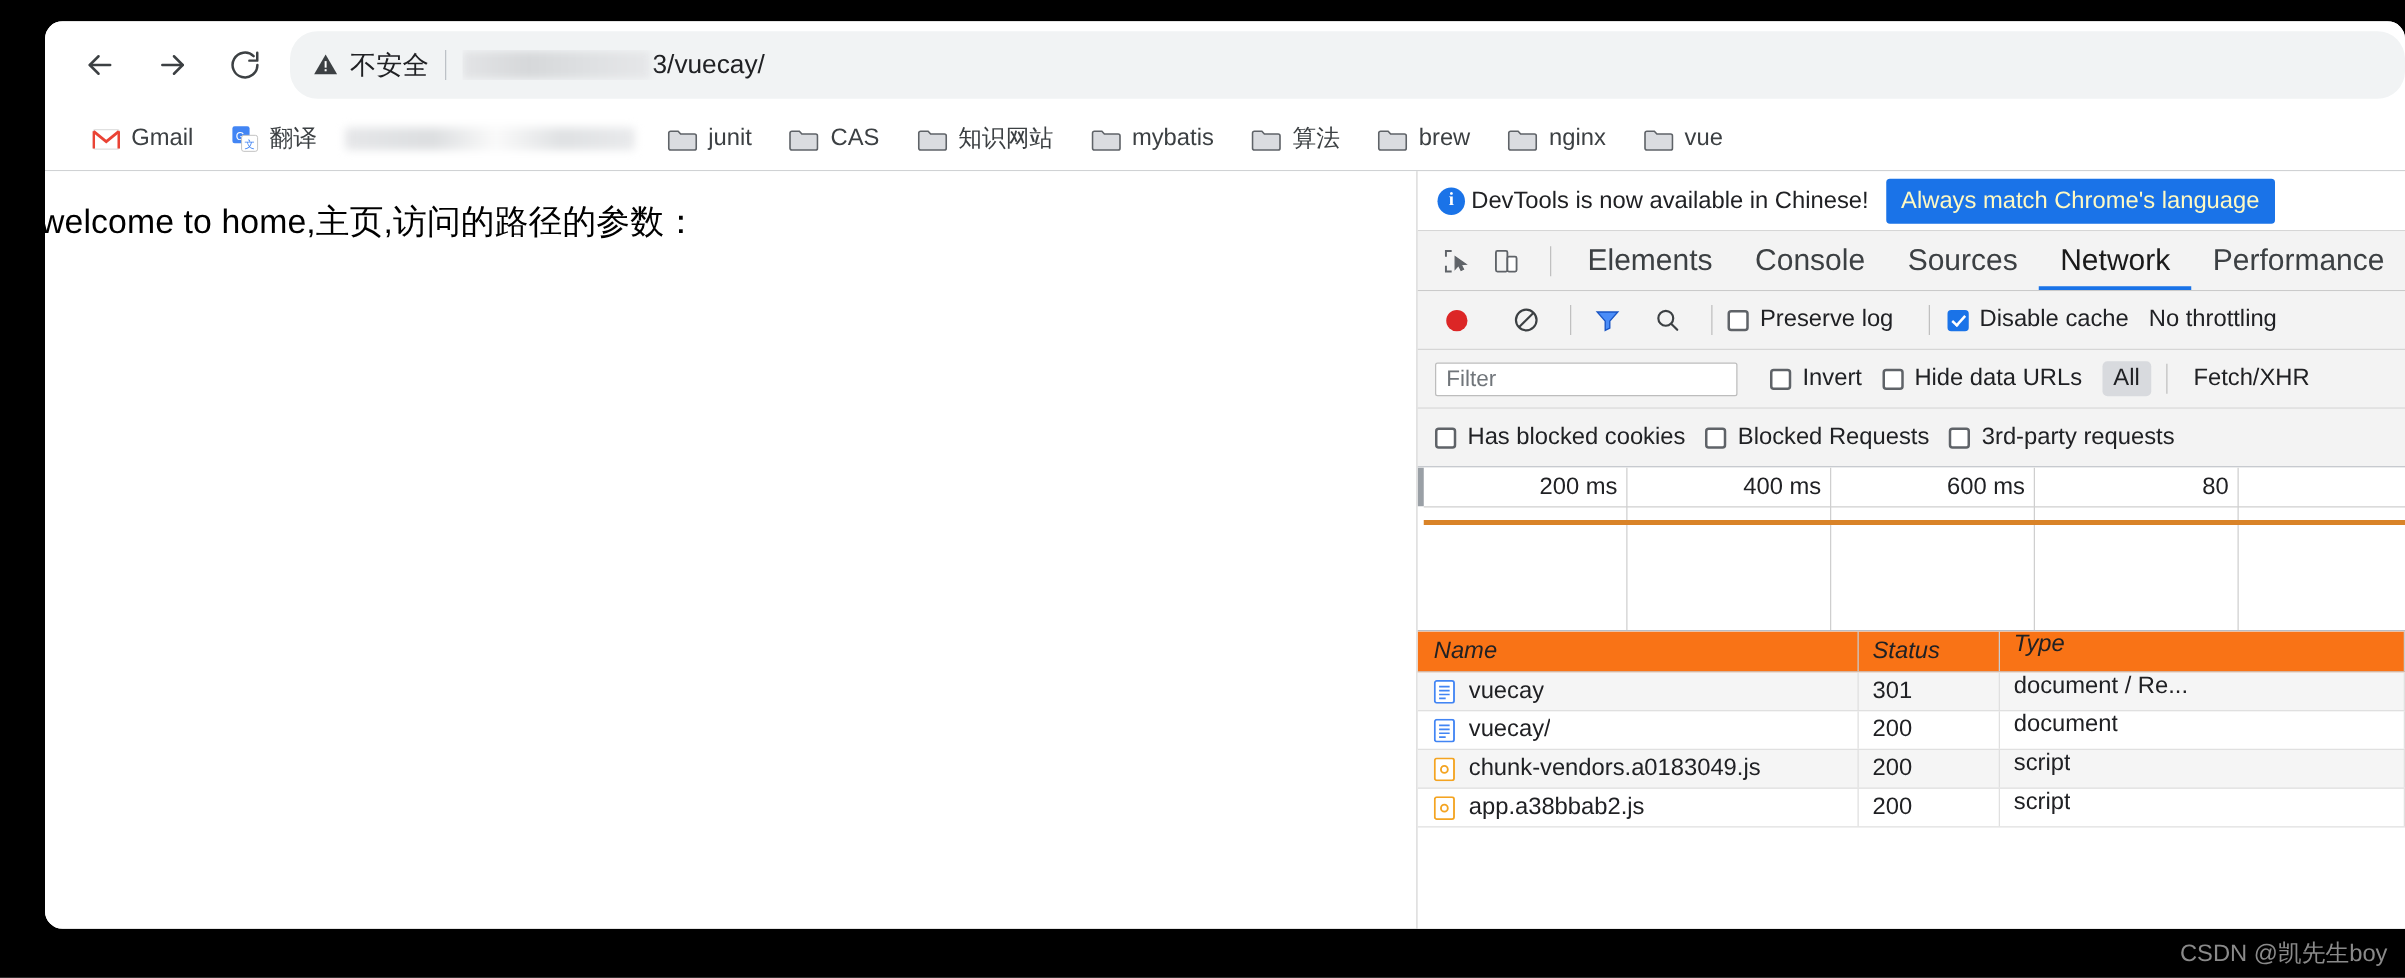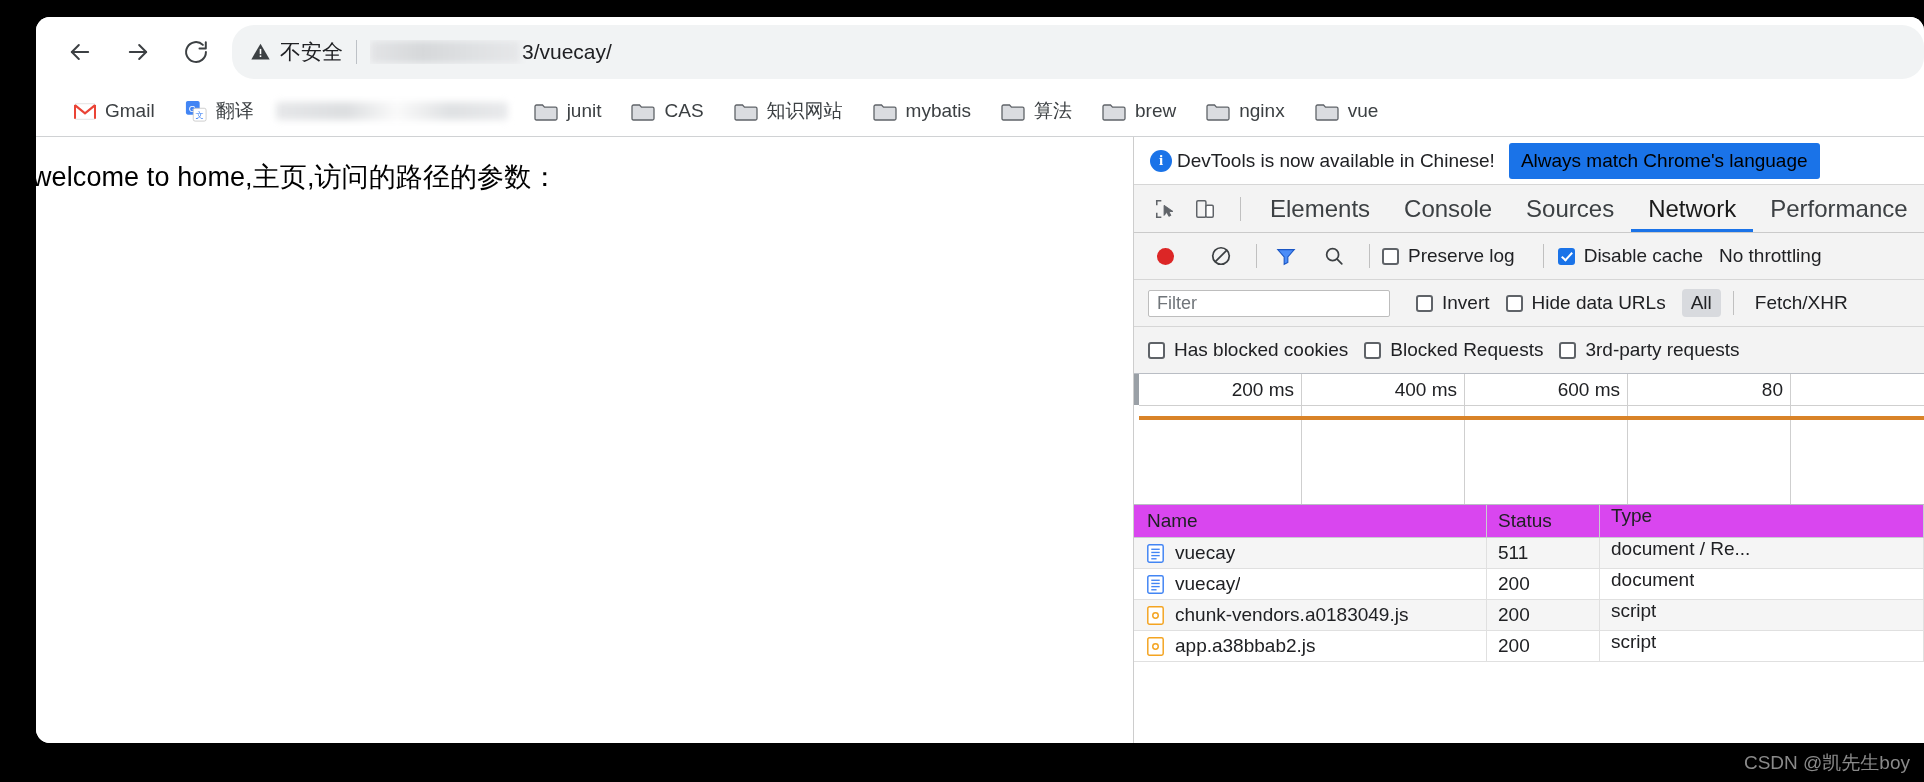--- a/index.html
+++ b/index.html
@@ -204,21 +204,21 @@
   }
   .infobar-text {
     font-size: 19px;
     color: #202124;
     margin-left: 5px;
     flex: none;
   }
   .infobar-btn {
     margin-left: 14px;
     background: #1a73e8;
-    color: #000000;
+    color: #fef9c3;
     font-size: 19px;
     border: none;
     border-radius: 3px;
     padding: 7px 12px;
     white-space: nowrap;
     flex: none;
     font-family: "Liberation Sans", sans-serif;
   }
 
   
@@ -406,23 +406,24 @@
   }
   .req-row {
     display: flex;
     height: 31px;
     align-items: center;
     border-bottom: 1px solid #e0e0e0;
     box-sizing: border-box;
     white-space: nowrap;
   }
   .req-head {
-    background: #d946ef;
+    background: #f97316;
     height: 33px;
     border-bottom: 1px solid #c9ccd0;
+    font-style: italic;
   }
   .req-row.alt { background: #f5f5f5; }
   .cell-name {
     width: 353px;
     flex: none;
     display: flex;
     align-items: center;
     padding-left: 13px;
     box-sizing: border-box;
     border-right: 1px solid #e0e0e0;
@@ -764,21 +765,21 @@
                   <rect x="0.7" y="0.7" width="14.6" height="16.6" rx="1.6" fill="#ffffff" stroke="#4285f4" stroke-width="1.4"></rect>
                   <line x1="4" y1="5" x2="12" y2="5" stroke="#4285f4" stroke-width="1.3"></line>
                   <line x1="4" y1="8" x2="12" y2="8" stroke="#4285f4" stroke-width="1.3"></line>
                   <line x1="4" y1="11" x2="12" y2="11" stroke="#4285f4" stroke-width="1.3"></line>
                   <line x1="4" y1="14" x2="9" y2="14" stroke="#4285f4" stroke-width="1.3"></line>
                 </svg>
               </span>
               <span class="cell-txt">vuecay</span>
             </div>
             <div class="cell-status">
-              <span class="cell-txt">511</span>
+              <span class="cell-txt">301</span>
             </div>
             <div class="cell-type">
               <span class="cell-txt">document / Re...</span>
             </div>
           </div>
 
           <div class="req-row">
             <div class="cell-name">
               <span class="row-ico">
                 <svg width="17" height="19" viewBox="0 0 16 18">

